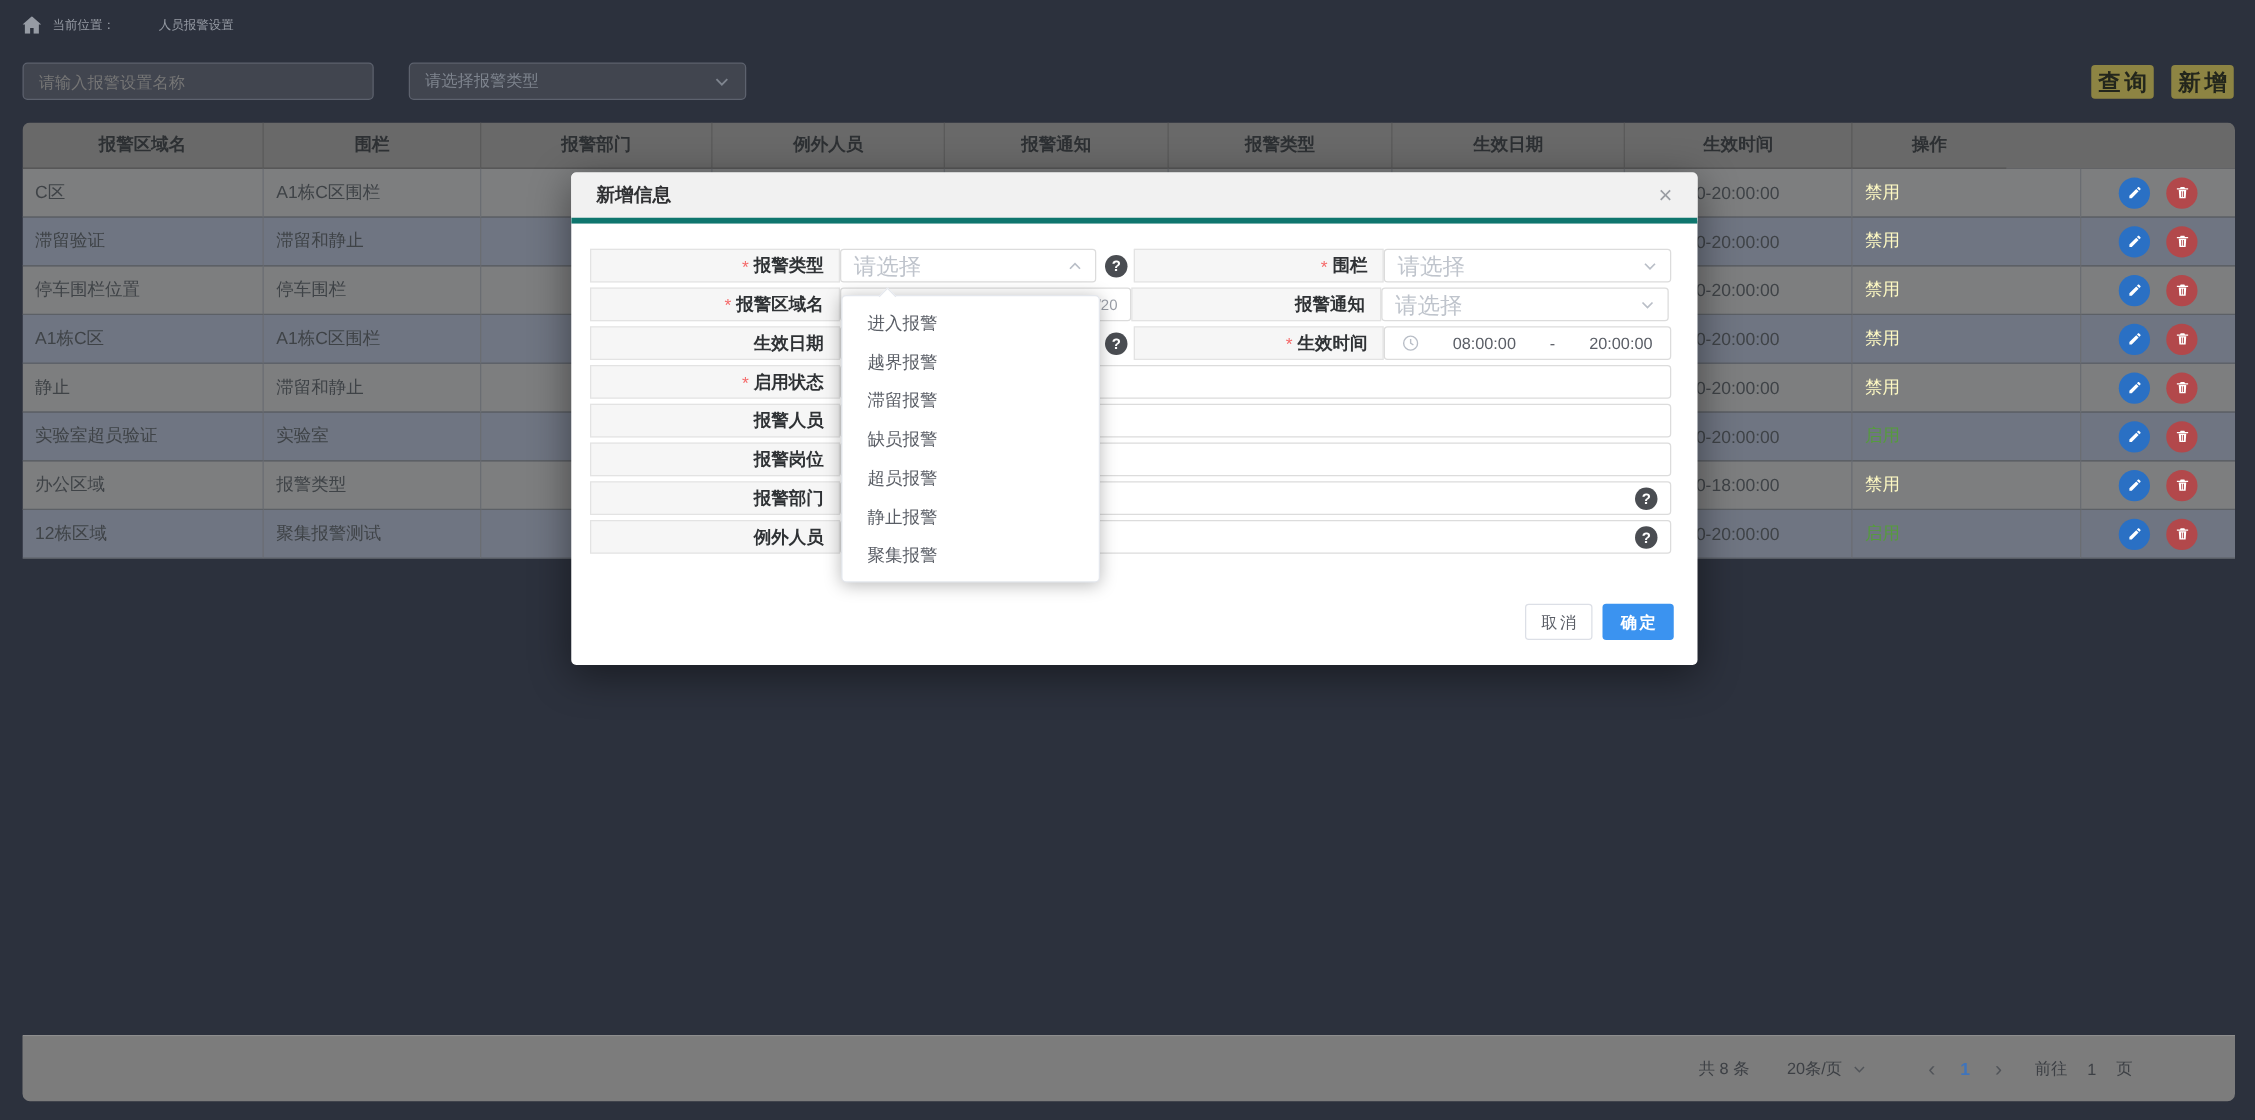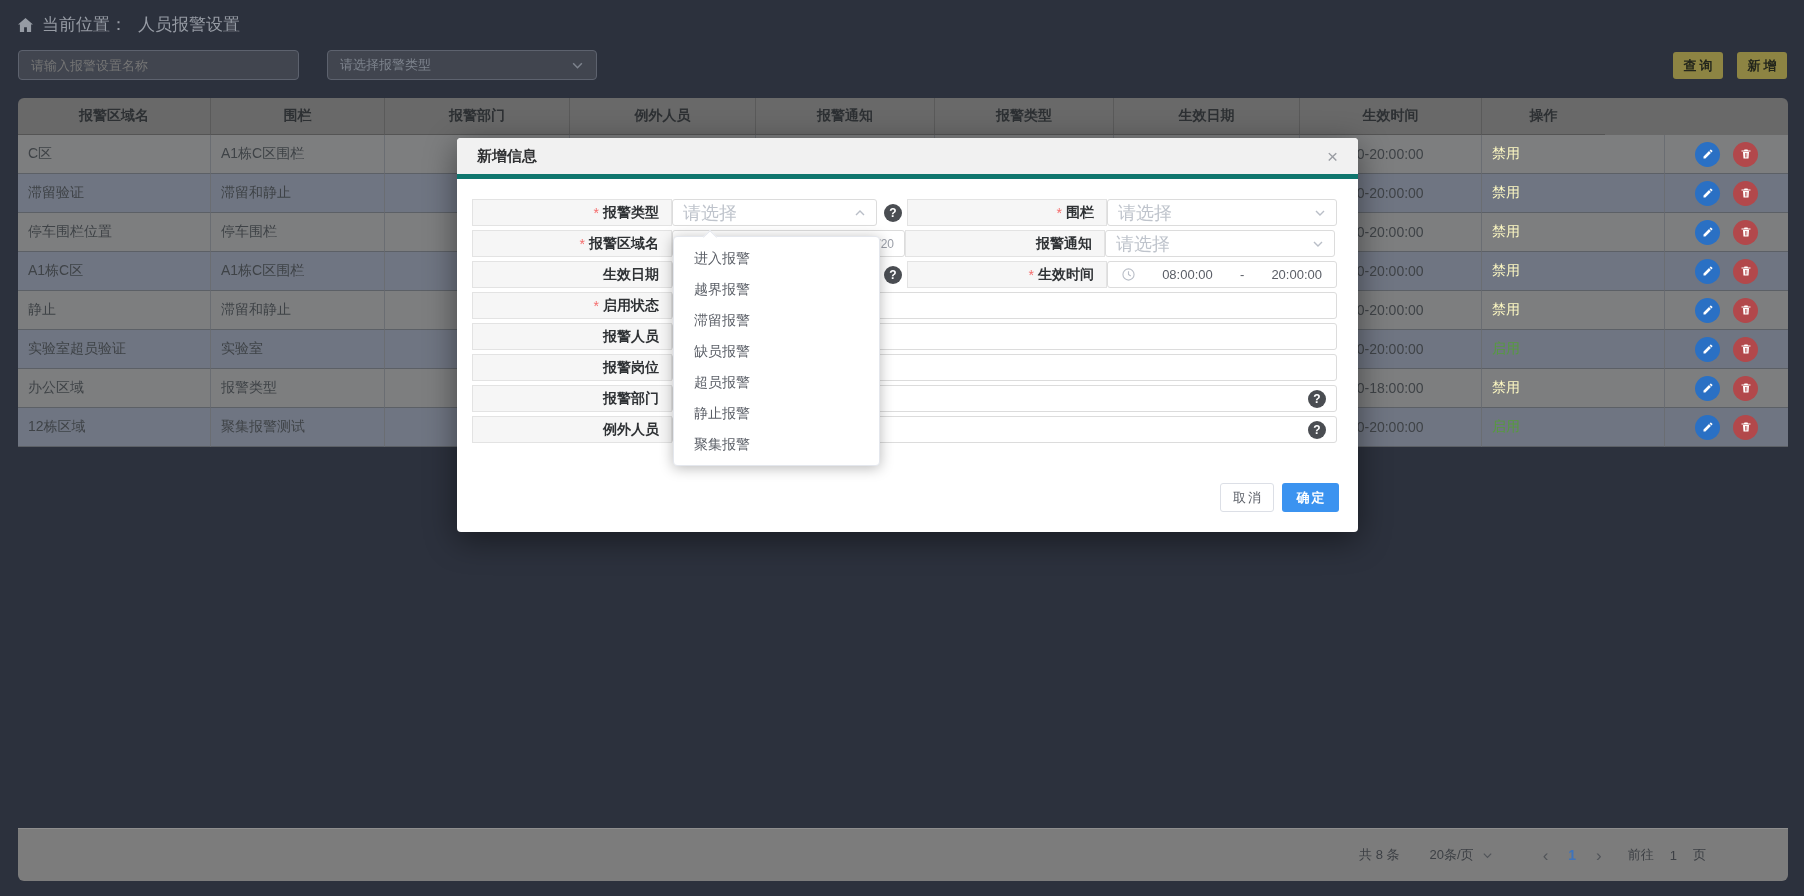--- a/index.html
+++ b/index.html
@@ -3,29 +3,29 @@
 <meta charset="utf-8">
 <style>
   html,body{margin:0;padding:0;}
   body{
     width:1804px;height:896px;overflow:hidden;position:relative;
     background:#2c313d;
     font-family:"Liberation Sans","DejaVu Sans",sans-serif;
   }
   
   .breadcrumb{position:absolute;left:18px;top:13px;display:flex;align-items:center;gap:9px;
-    color:#969ba4;font-size:17px;}
-  .breadcrumb .crumb-page{margin-left:2px;}
+    color:#969ba4;font-size:10px;}
+  .breadcrumb .crumb-page{margin-left:26px;}
   .filter-input{position:absolute;top:50px;height:30px;box-sizing:border-box;
     background:#41454f;border:1px solid #5d626e;border-radius:4px;color:#7e848e;
     font-size:13px;padding:0 12px;font-family:inherit;}
   #f-name{left:18px;width:281px;}
   #f-type{left:327px;width:270px;display:flex;align-items:center;justify-content:space-between;}
   .topbtn{position:absolute;top:52px;height:27px;width:50px;border:none;border-radius:3px;
-    background:#8d8443;color:#23261c;font-weight:bold;font-size:13px;letter-spacing:3px;
+    background:#8d8443;color:#23261c;font-weight:bold;font-size:18px;letter-spacing:3px;
     padding:0;text-indent:3px;font-family:inherit;cursor:pointer;}
   #btn-query{left:1673px;} #btn-add{left:1737px;}
   
   .table{position:absolute;left:18px;top:98px;width:1770px;border-radius:6px 6px 0 0;overflow:hidden;}
   .thead{display:flex;height:37px;background:#696969;}
   .th{box-sizing:border-box;border-right:1px solid #5a5a5a;border-bottom:1px solid #545454;
     display:flex;align-items:center;justify-content:center;
     color:#2d3033;font-weight:bold;font-size:14px;}
   .tr{display:flex;height:39px;}
   .tr.odd{background:#7d7e7f;} .tr.even{background:#6f7582;}

